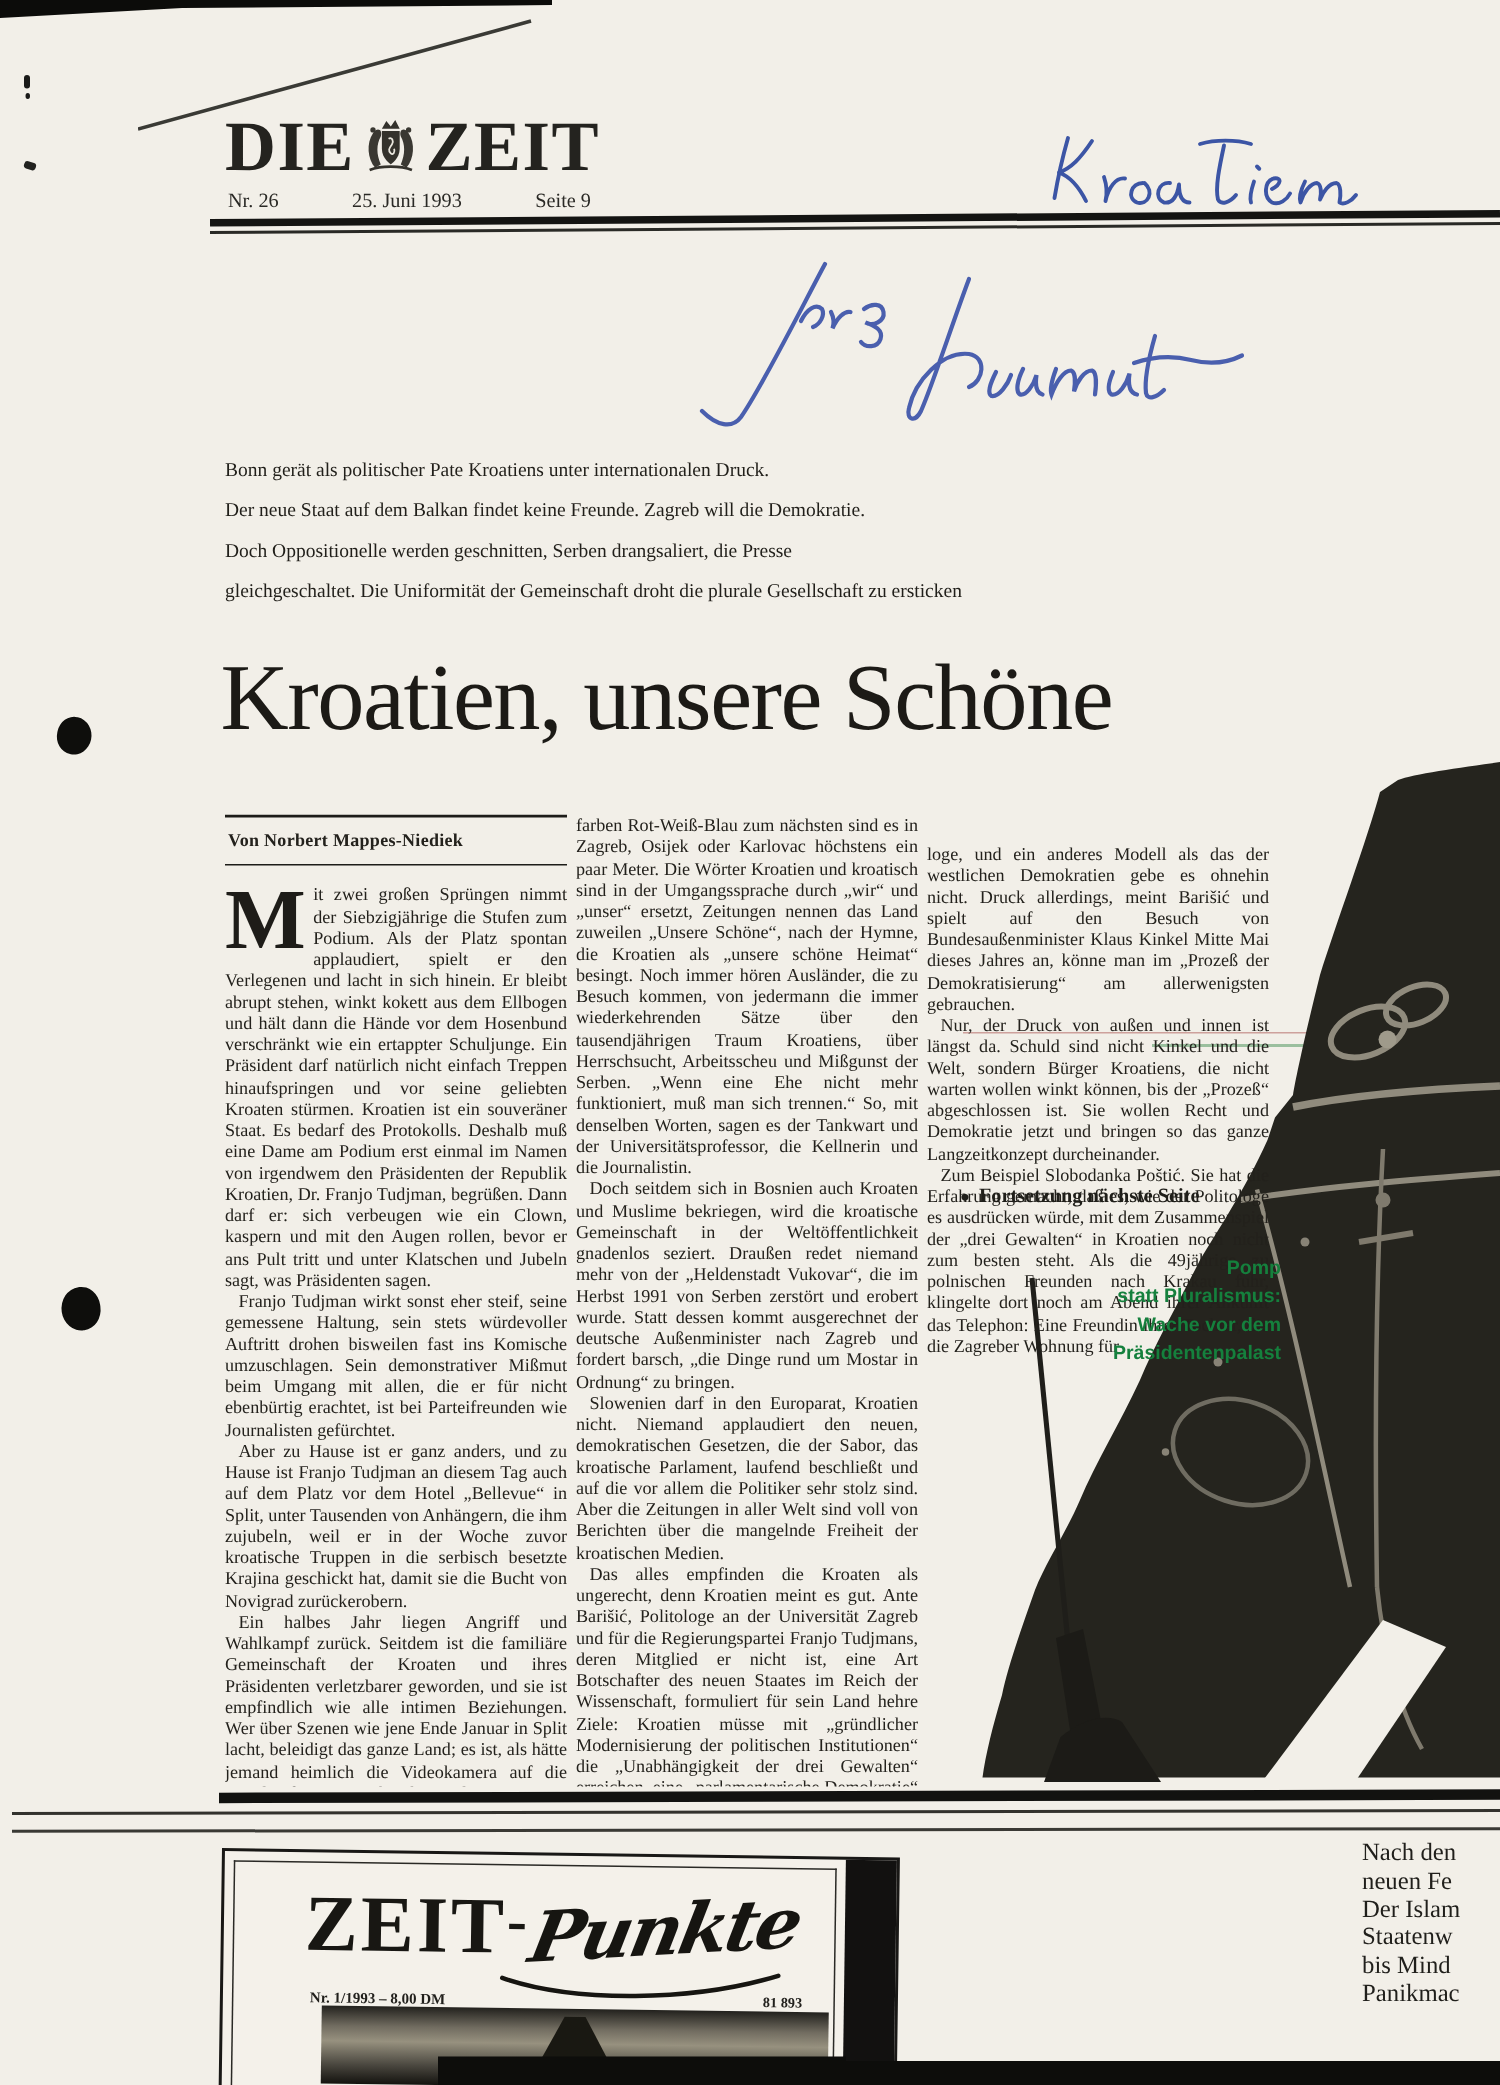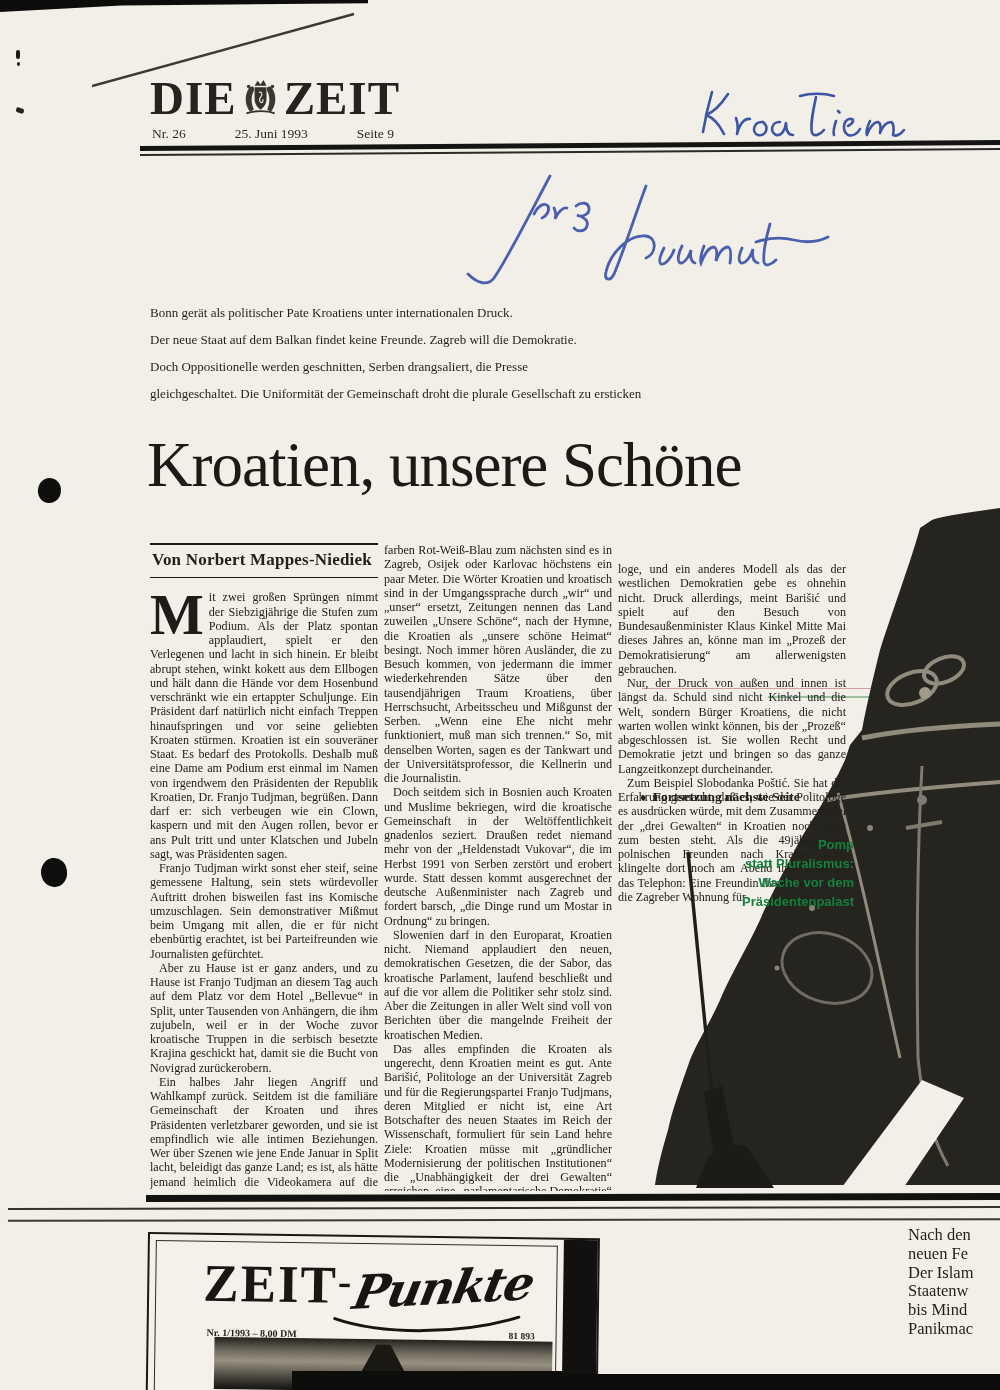--- a/index.html
+++ b/index.html
@@ -35,21 +35,21 @@
   
   .standfirst{left:150px;top:299px;width:800px;font-size:13px;line-height:27px;color:#211f1a;}
   .headline{left:147px;top:430px;width:840px;font-size:63px;letter-spacing:-1px;color:#1c1a16;
     font-weight:400;line-height:70px;}
   
   .col{width:228px;font-size:12.1px;line-height:14.25px;text-align:justify;color:#23211c;}
   .col p{margin:0;text-indent:9px;}
   .col p.pfirst{text-indent:0;}
   .byline-box{border-top:2.5px solid #1d1c18;border-bottom:1.5px solid #1d1c18;
     padding:8px 0 9px 2px;margin-bottom:12px;text-align:left;}
-  .byline{font-weight:700;font-size:17px;letter-spacing:.2px;}
+  .byline{font-weight:700;font-size:12px;letter-spacing:.2px;}
   .dropcap{float:left;font-size:57px;line-height:46px;font-weight:700;padding:2px 5px 0 0;color:#1e1c18;}
   .continuation{left:640px;top:789px;width:230px;font-weight:700;font-size:13.5px;color:#1f1e19;}
   .continuation .bullet{font-size:11px;margin-right:6px;}
   .photo-caption{left:664px;top:835px;width:190px;text-align:right;
     font-family:"Liberation Sans", sans-serif;font-weight:700;font-size:13px;line-height:19px;color:#15803d;}
   
   .rule-bottom-thick{left:146px;top:1194px;width:854px;height:7px;background:#121210;transform:rotate(-0.15deg);}
   .rule-bottom-thin1{left:8px;top:1207px;width:992px;height:2px;background:#33322d;transform:rotate(-0.12deg);}
   .rule-bottom-thin2{left:8px;top:1219px;width:992px;height:1.5px;background:#3a3934;transform:rotate(-0.1deg);}
   .zp-box{left:148px;top:1232px;width:448px;height:158px;border:2px solid #19明1816;border:2px solid #191816;

